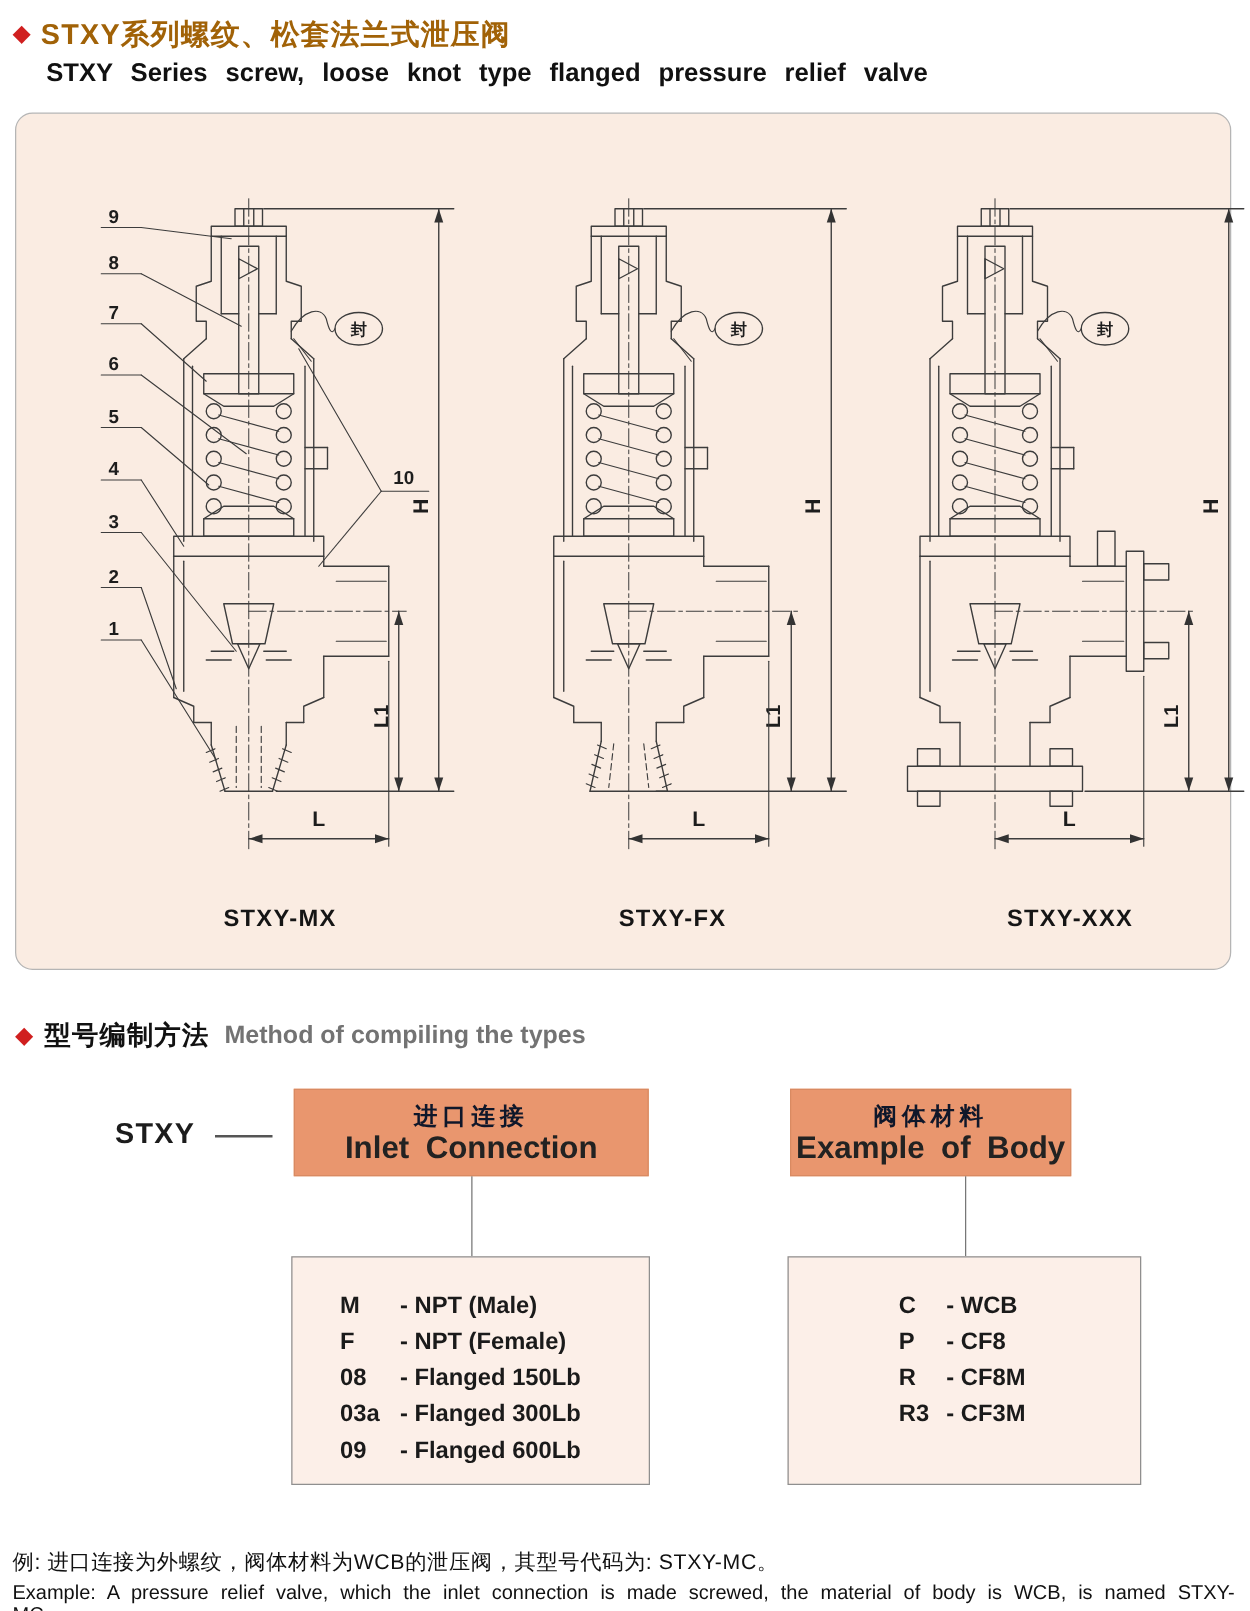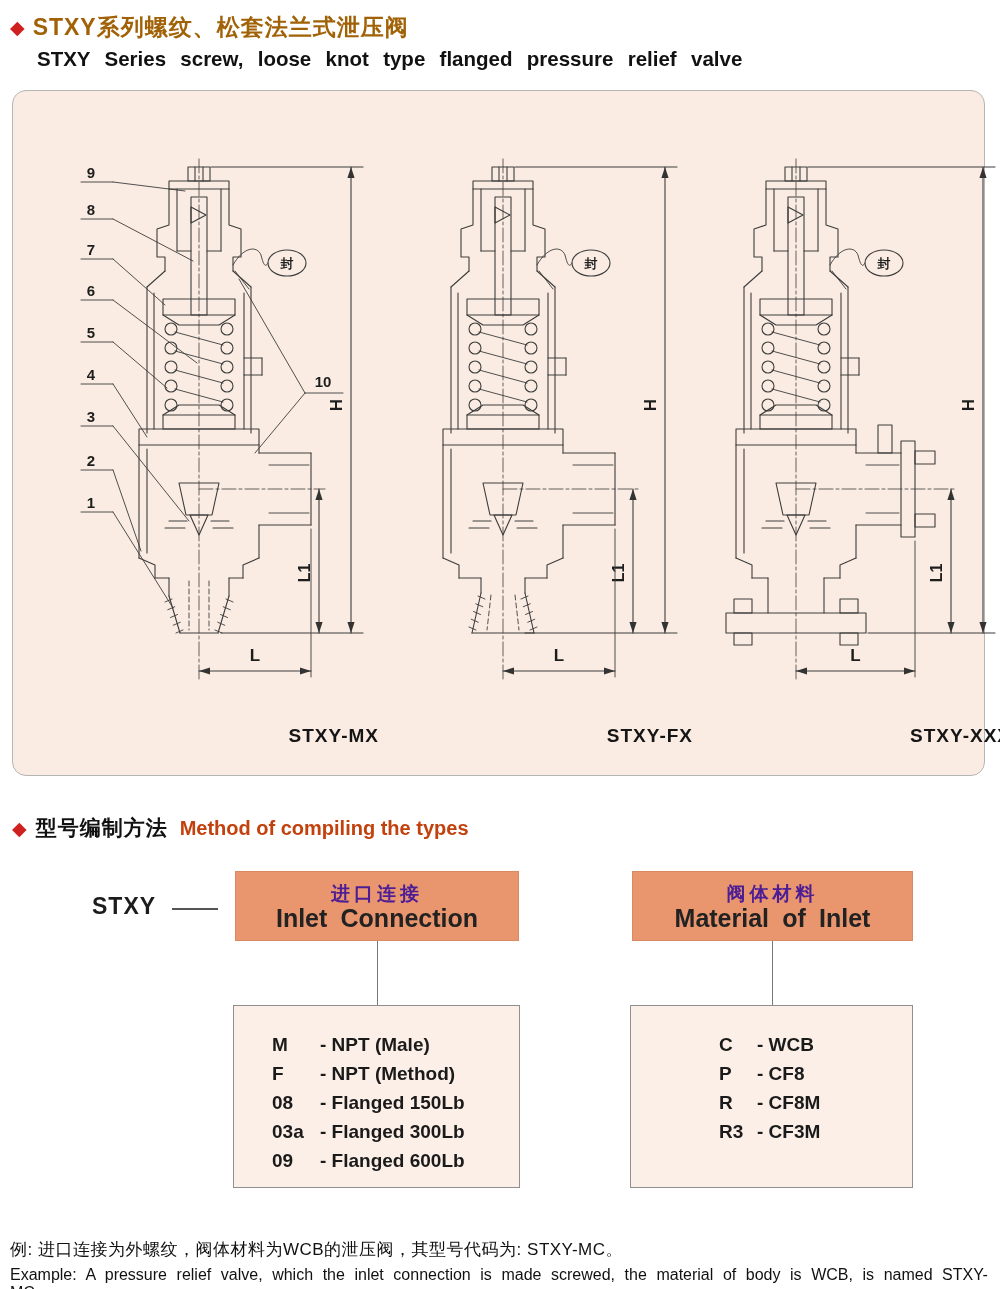--- a/index.html
+++ b/index.html
@@ -15,37 +15,37 @@
   .title-zh{font-size:23px;font-weight:bold;letter-spacing:1px;color:#a16207;}
   .title-en{font-size:20.5px;font-weight:bold;word-spacing:0.42em;color:#111;margin-left:27px;margin-top:4px;text-align:right;}
   
   .panel{
     left:12px;top:90px;width:971px;height:684px;
     background:#faece2;border:1px solid #b5b5b5;border-radius:14px;
   }
   .valve-fig{position:absolute;width:310px;top:46px;}
   .valve-fig svg{display:block;}
   .valve-caption{
-    text-align:right;font-size:19px;font-weight:bold;letter-spacing:1px;
+    text-align:center;font-size:19px;font-weight:bold;letter-spacing:1px;
     color:#151515;margin-top:12px;
   }
   
   .method-header{left:12px;top:814px;display:flex;align-items:center;gap:9px;}
   .method-zh{font-size:21px;font-weight:bold;color:#111;letter-spacing:1px;}
-  .method-en{font-size:20px;font-weight:bold;color:#c2410c;margin-left:3px;}
+  .method-en{font-size:20px;font-weight:bold;color:#737373;margin-left:3px;}
   .stxy-label{left:92px;top:893px;font-size:23px;font-weight:bold;letter-spacing:1px;}
   .stxy-line{left:172px;top:908px;width:46px;border-top:2px solid #555;}
   .obox{
     background:#e9966e;border:1px solid #d98a62;text-align:center;
     padding-top:9px;box-sizing:border-box;height:70px;
   }
-  .obox .t-zh{font-size:19px;font-weight:bold;letter-spacing:4px;color:#4c1d95;line-height:25px;}
+  .obox .t-zh{font-size:19px;font-weight:bold;letter-spacing:4px;color:#0f172a;line-height:25px;}
   .obox .t-en{font-size:25px;font-weight:bold;word-spacing:0.25em;color:#222;line-height:25px;}
   .obox1{left:235px;top:871px;width:284px;}
-  .obox2{left:632px;top:871px;width:281px;}
+  .obox2{left:632px;top:871px;width:225px;}
   .vconn{border-left:1px solid #777;width:0;height:64px;top:941px;}
   .vconn1{left:377px;} .vconn2{left:772px;}
   .olist{
     background:#fcefe8;border:1px solid #8f8f8f;box-sizing:border-box;height:183px;
   }
   .olist1{left:233px;top:1005px;width:287px;padding:24px 0 0 38px;}
   .olist2{left:630px;top:1005px;width:283px;padding:24px 0 0 88px;}
   .orow{display:flex;font-size:19px;font-weight:bold;line-height:29px;color:#1a1a1a;}
   .olist1 .ocode{width:48px;}
   .olist2 .ocode{width:38px;}
@@ -412,34 +412,34 @@
 
 <div class="abs stxy-label">STXY</div>
 <div class="abs stxy-line"></div>
 
 <div class="abs obox obox1">
   <div class="t-zh">进口连接</div>
   <div class="t-en">Inlet Connection</div>
 </div>
 <div class="abs obox obox2">
   <div class="t-zh">阀体材料</div>
-  <div class="t-en">Material of Inlet</div>
+  <div class="t-en">Example of Body</div>
 </div>
 
 <div class="abs vconn vconn1"></div>
 <div class="abs vconn vconn2"></div>
 
 <div class="abs olist olist1">
   <div class="orow">
       <span class="ocode">M</span>
       <span class="odesc">- NPT (Male)</span>
     </div>
   <div class="orow">
       <span class="ocode">F</span>
-      <span class="odesc">- NPT (Method)</span>
+      <span class="odesc">- NPT (Female)</span>
     </div>
   <div class="orow">
       <span class="ocode">08</span>
       <span class="odesc">- Flanged 150Lb</span>
     </div>
   <div class="orow">
       <span class="ocode">03a</span>
       <span class="odesc">- Flanged 300Lb</span>
     </div>
   <div class="orow">

